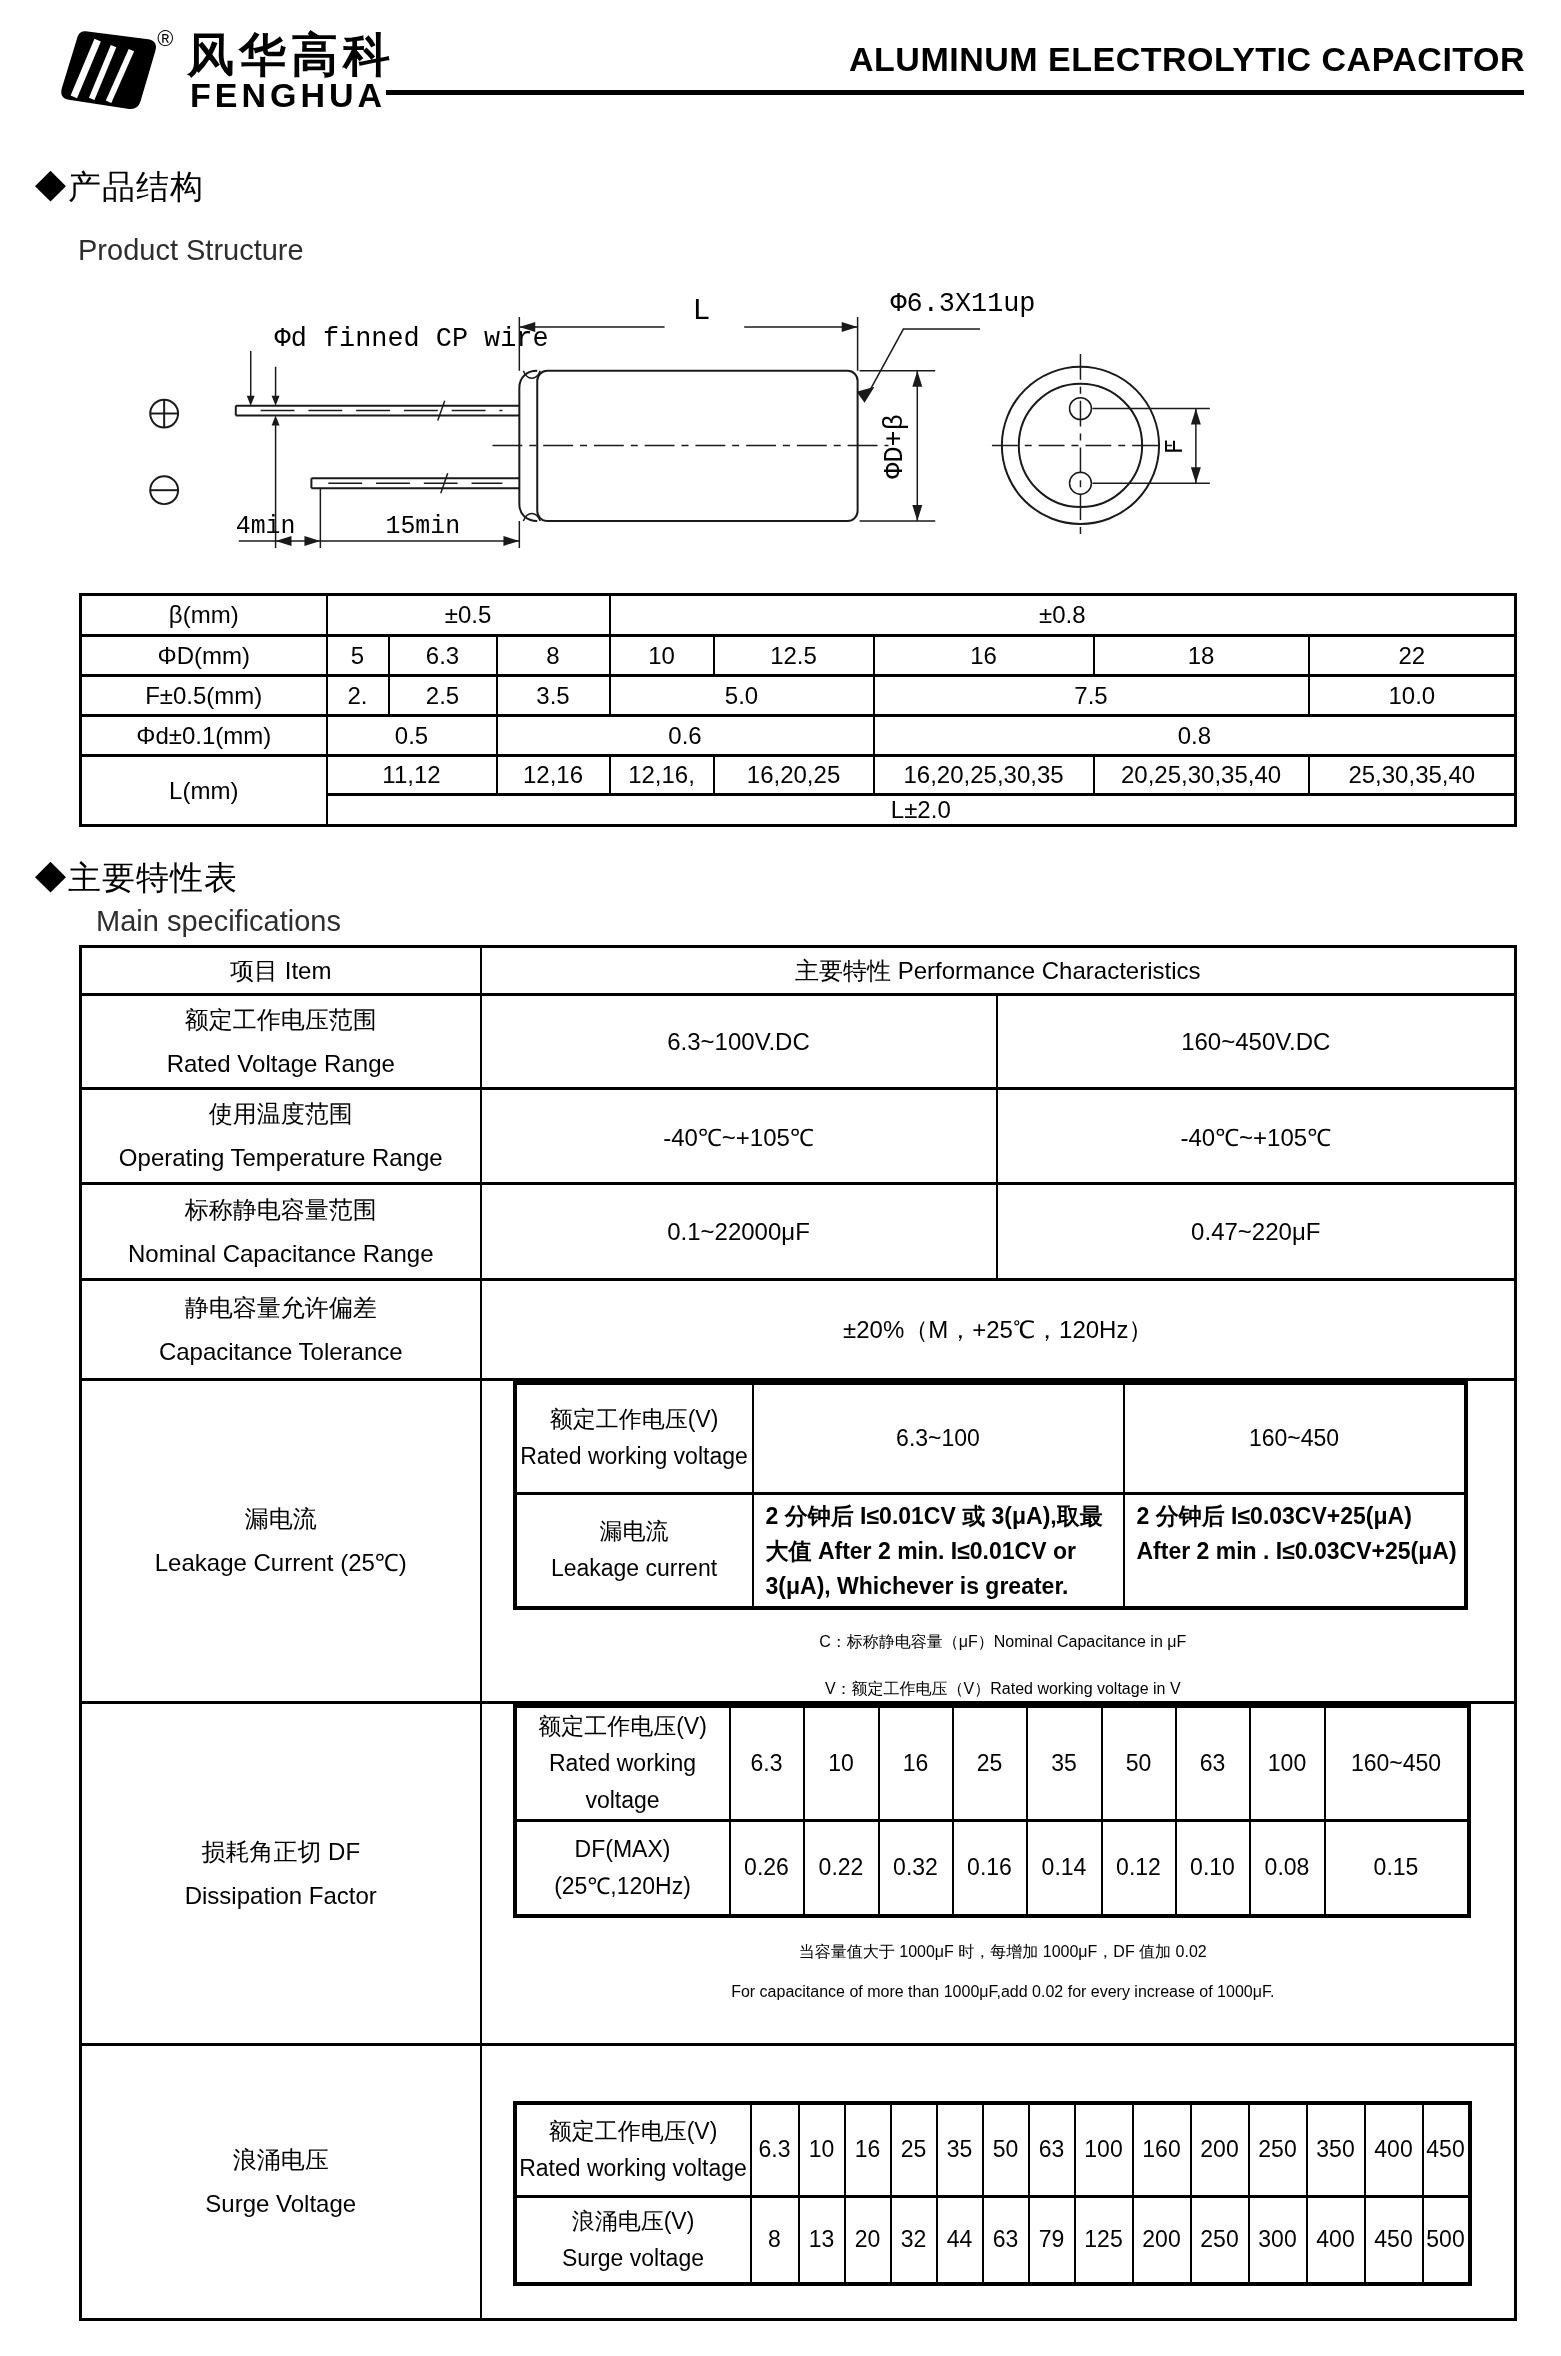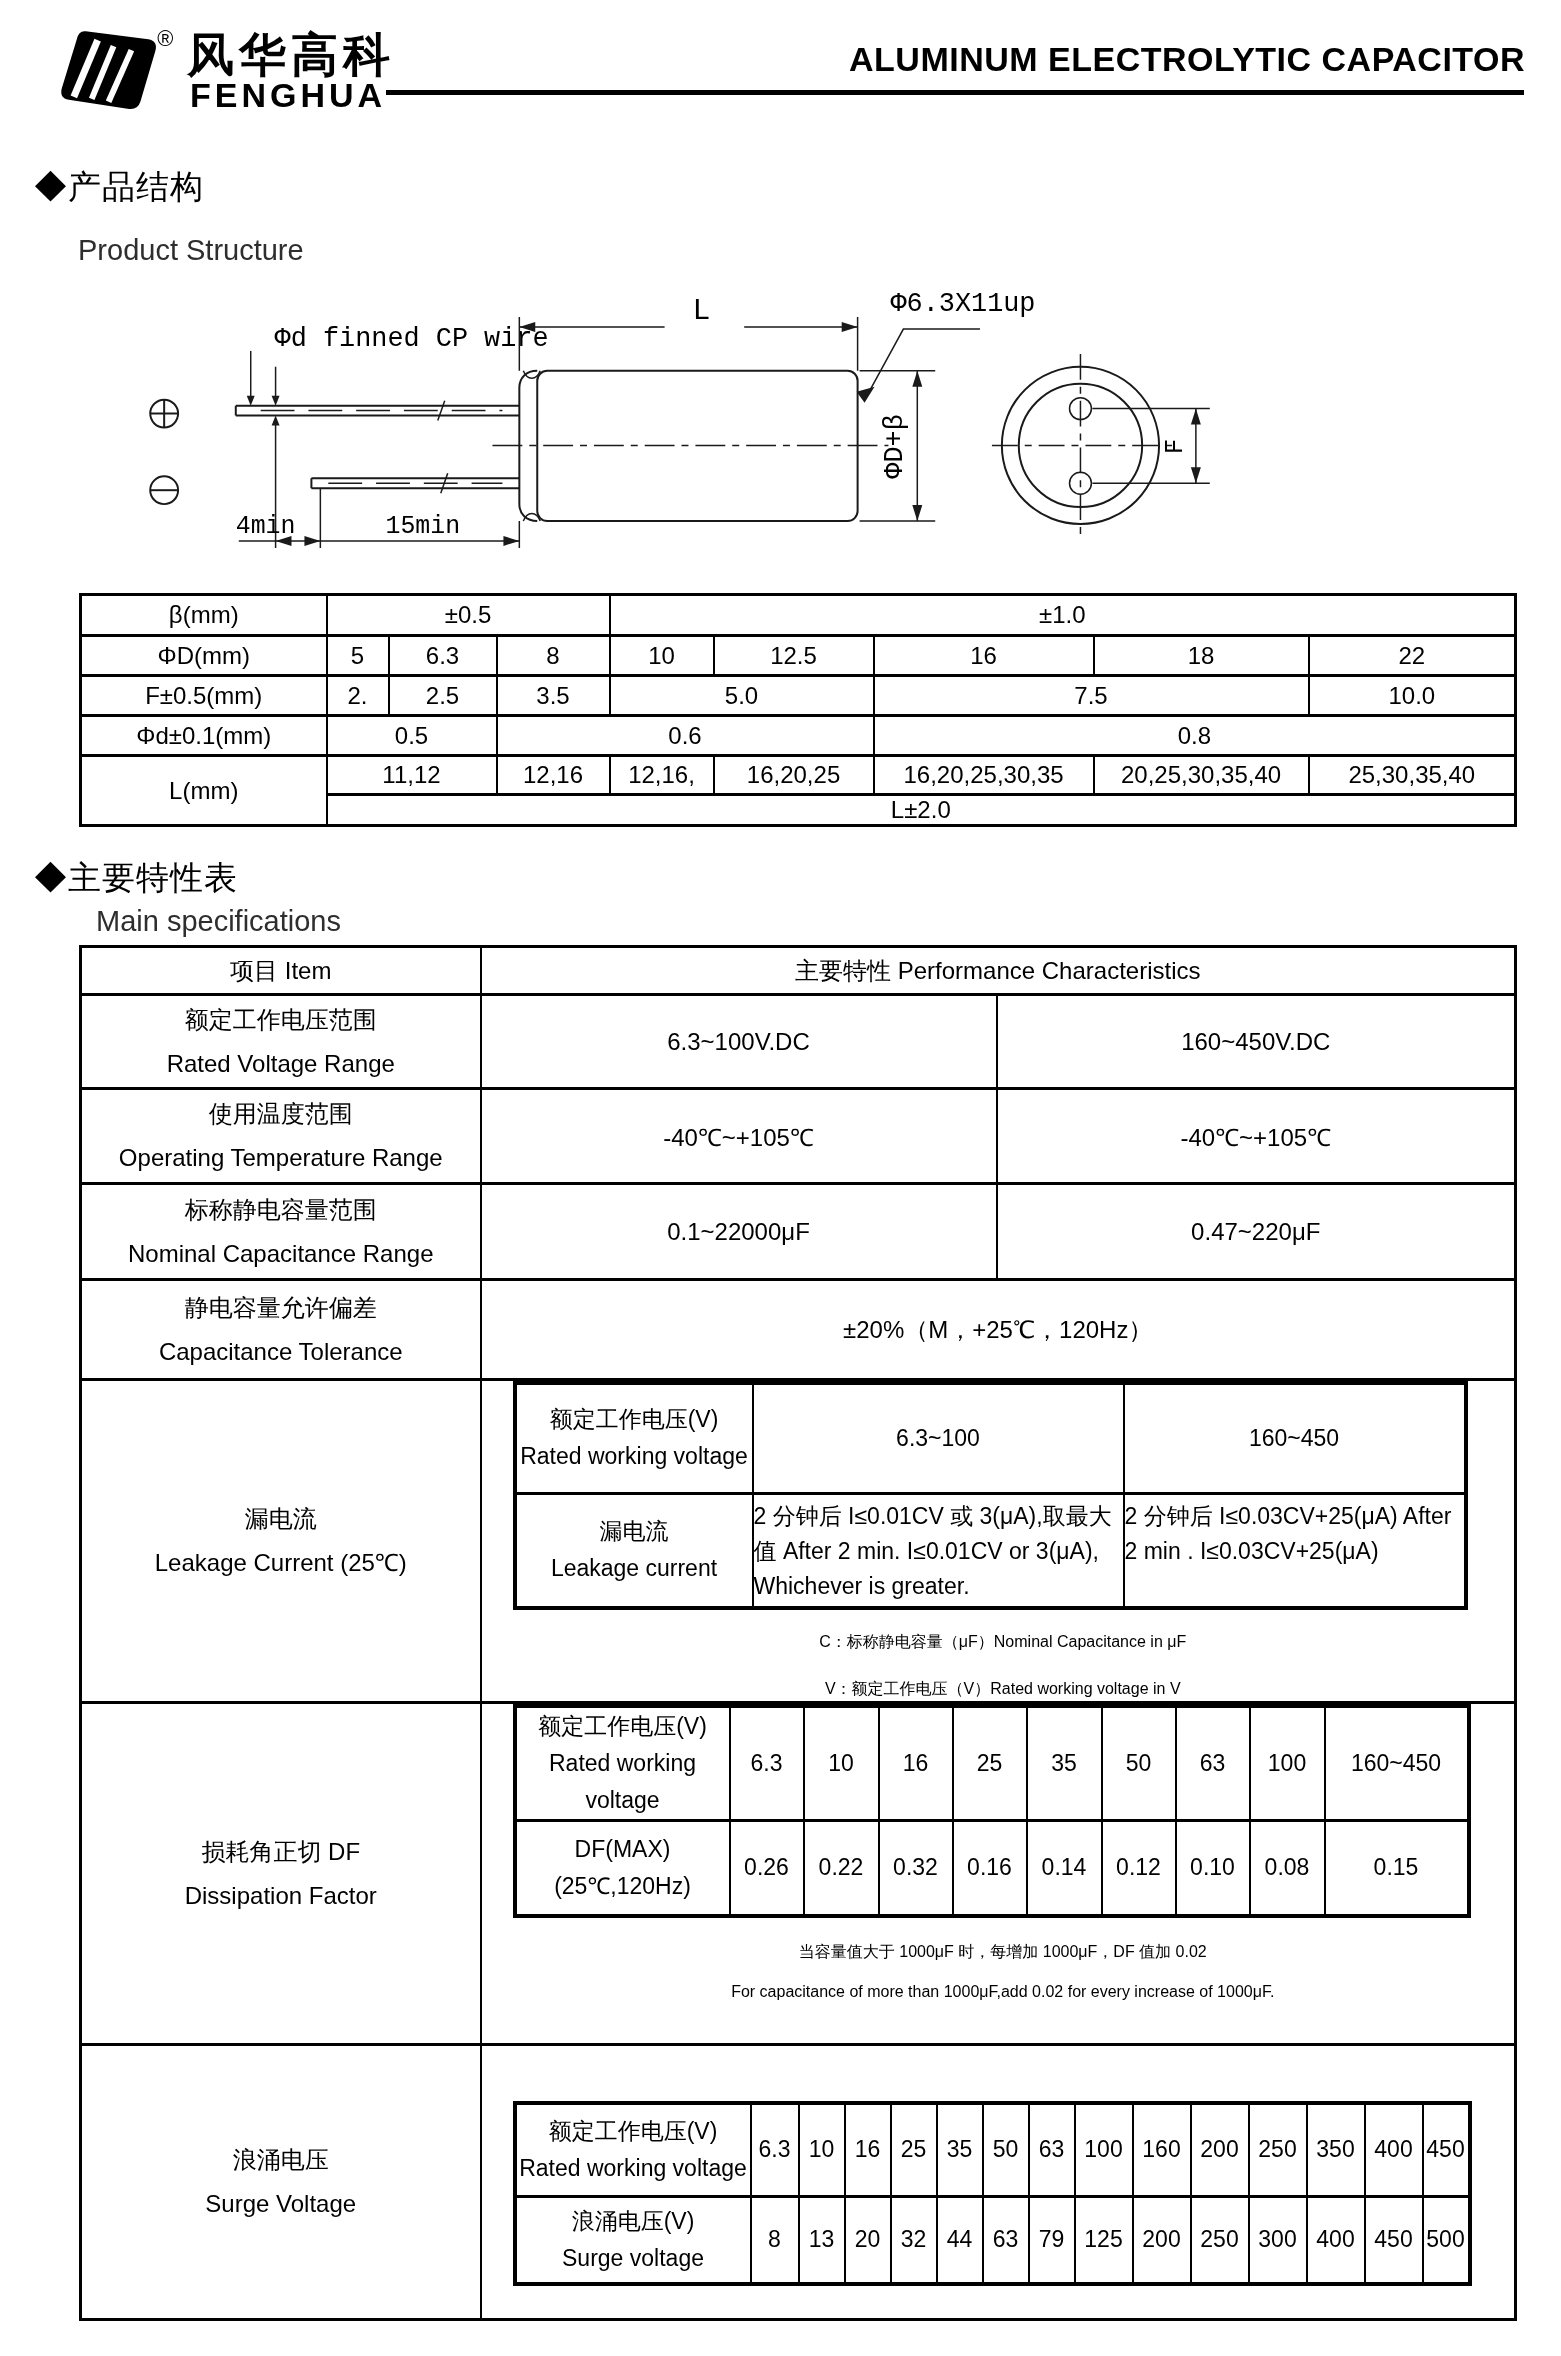--- a/index.html
+++ b/index.html
@@ -15,21 +15,21 @@
   .sec-cn{font-size:33px;letter-spacing:1px;}
   .sec-en{font-size:29px;color:#2e2e2e;}
   
   table{border-collapse:collapse;table-layout:fixed;}
   td{border-left:2px solid #000;border-right:2px solid #000;border-top:3px solid #000;border-bottom:3px solid #000;
      text-align:center;vertical-align:middle;font-size:24px;padding:0;overflow:hidden;}
   .dims-table,.spec-table{border:3px solid #000;}
   .inner-table{border:4px solid #000;}
   .inner-table td{font-size:23px;}
   .lbl2 div{line-height:44px;}
-  .leak-text{font-size:23px;line-height:35px;text-align:left;vertical-align:top;padding:4px 6px 2px 0;}
+  .leak-text{font-size:23px;line-height:35px;text-align:left;vertical-align:top;padding:4px 6px 2px 12px;font-weight:bold;}
   .note-line{font-size:16px;text-align:center;margin:0 0 0 10px;}
   .vh div{line-height:37px;}
   svg text{fill:#000;}
   .cad{font-family:"Liberation Mono","DejaVu Sans Mono",monospace;}
 </style>
 </head>
 <body>
 
 <div class="page">
 
@@ -129,21 +129,21 @@
       <col style="width:104px">
         <col style="width:160px">
         <col style="width:220px">
         <col style="width:215px">
         <col style="width:207px">
     </colgroup>
     <tbody>
         <tr style="height:41px">
       <td>β(mm)</td>
       <td colspan="3">±0.5</td>
-      <td colspan="5">±1.0</td>
+      <td colspan="5">±0.8</td>
     </tr>
     <tr style="height:40px">
       <td>ΦD(mm)</td>
       <td>5</td>
       <td>6.3</td>
       <td>8</td>
       <td>10</td>
       <td>12.5</td>
       <td>16</td>
       <td>18</td>

